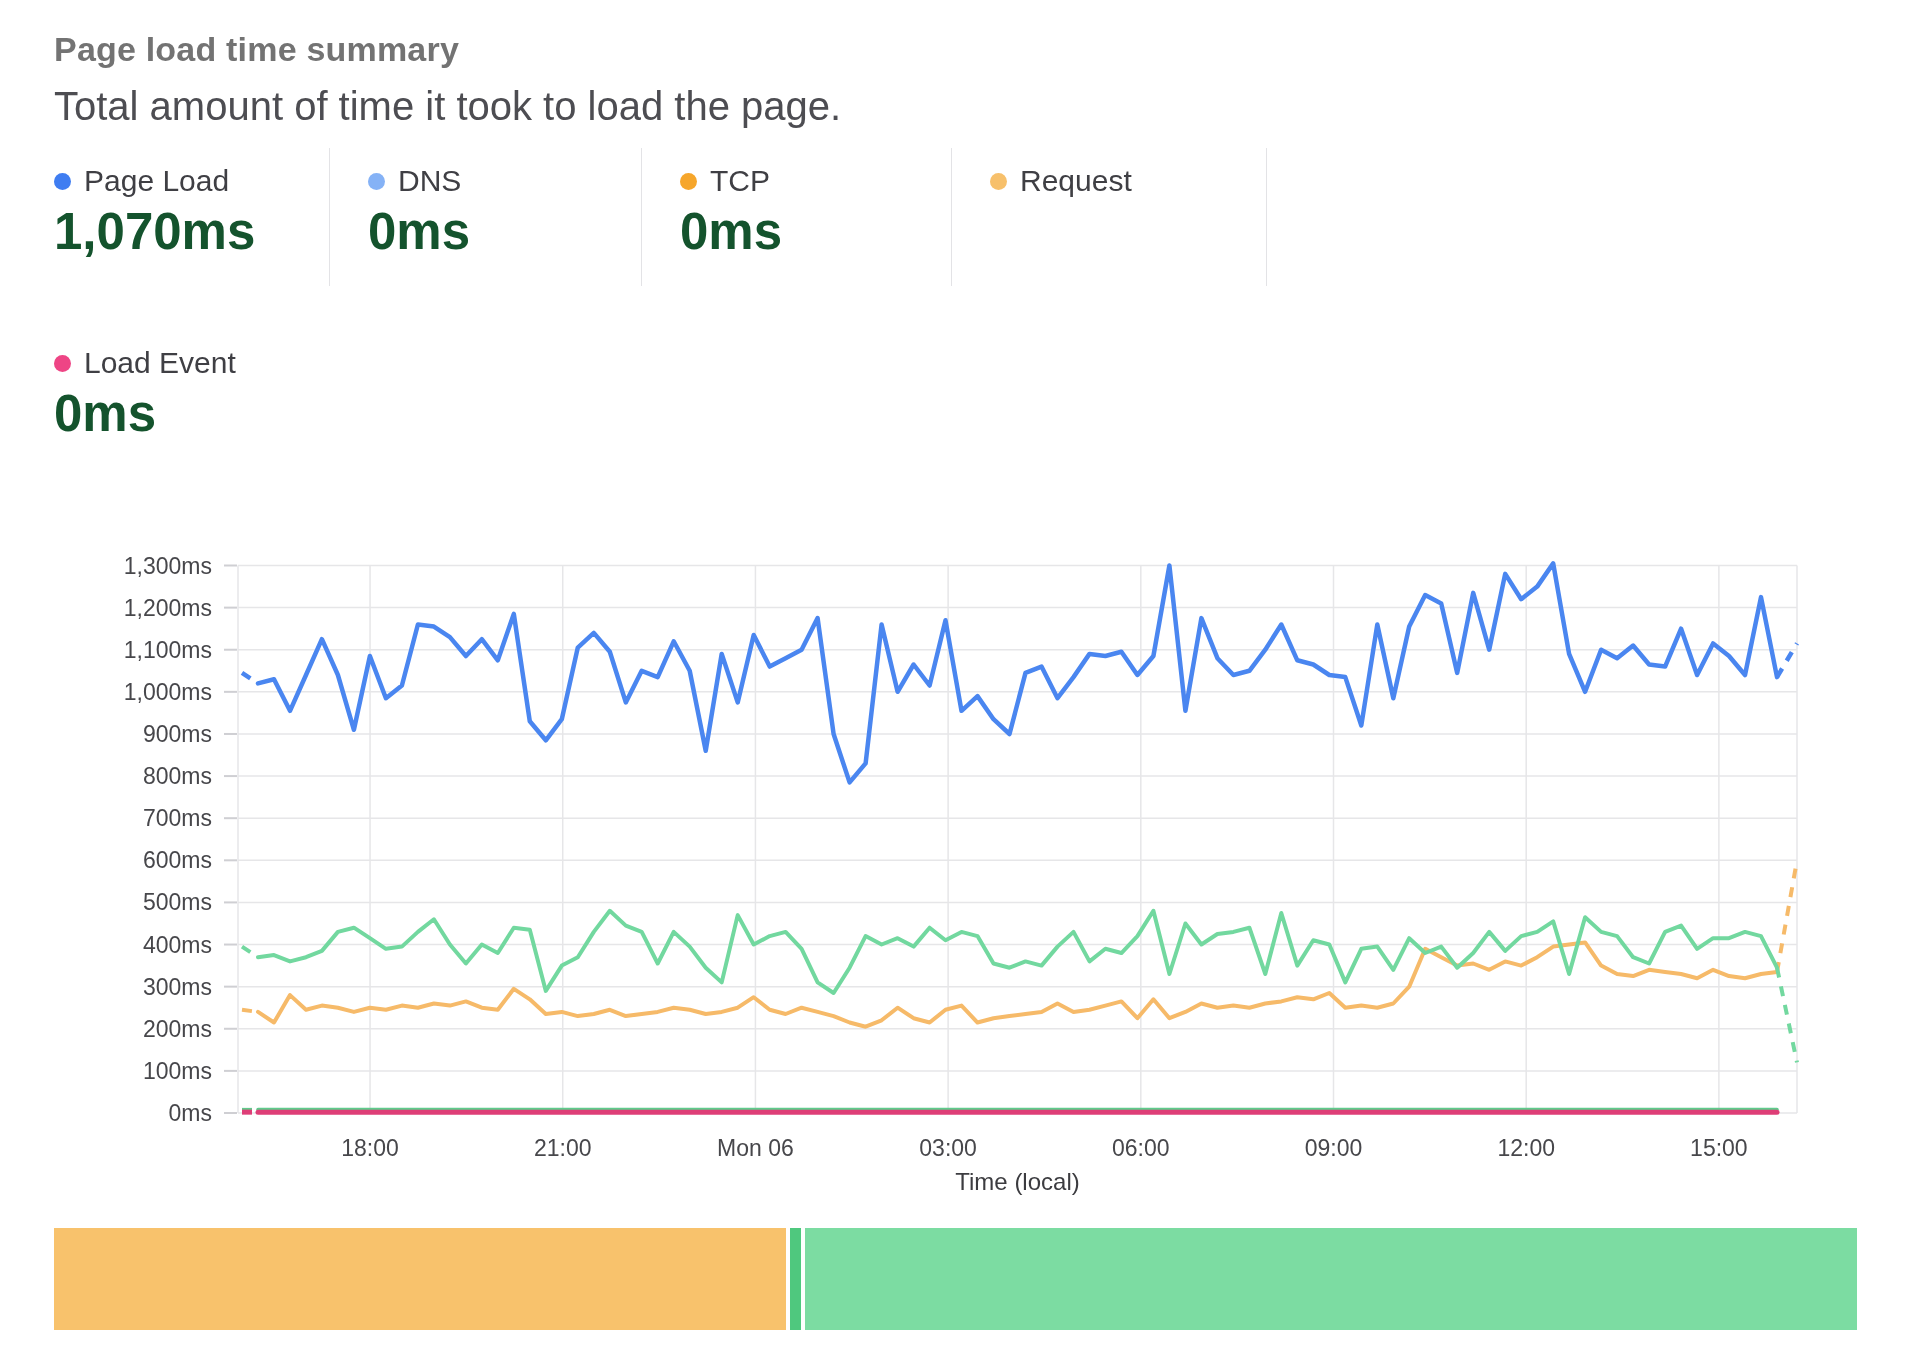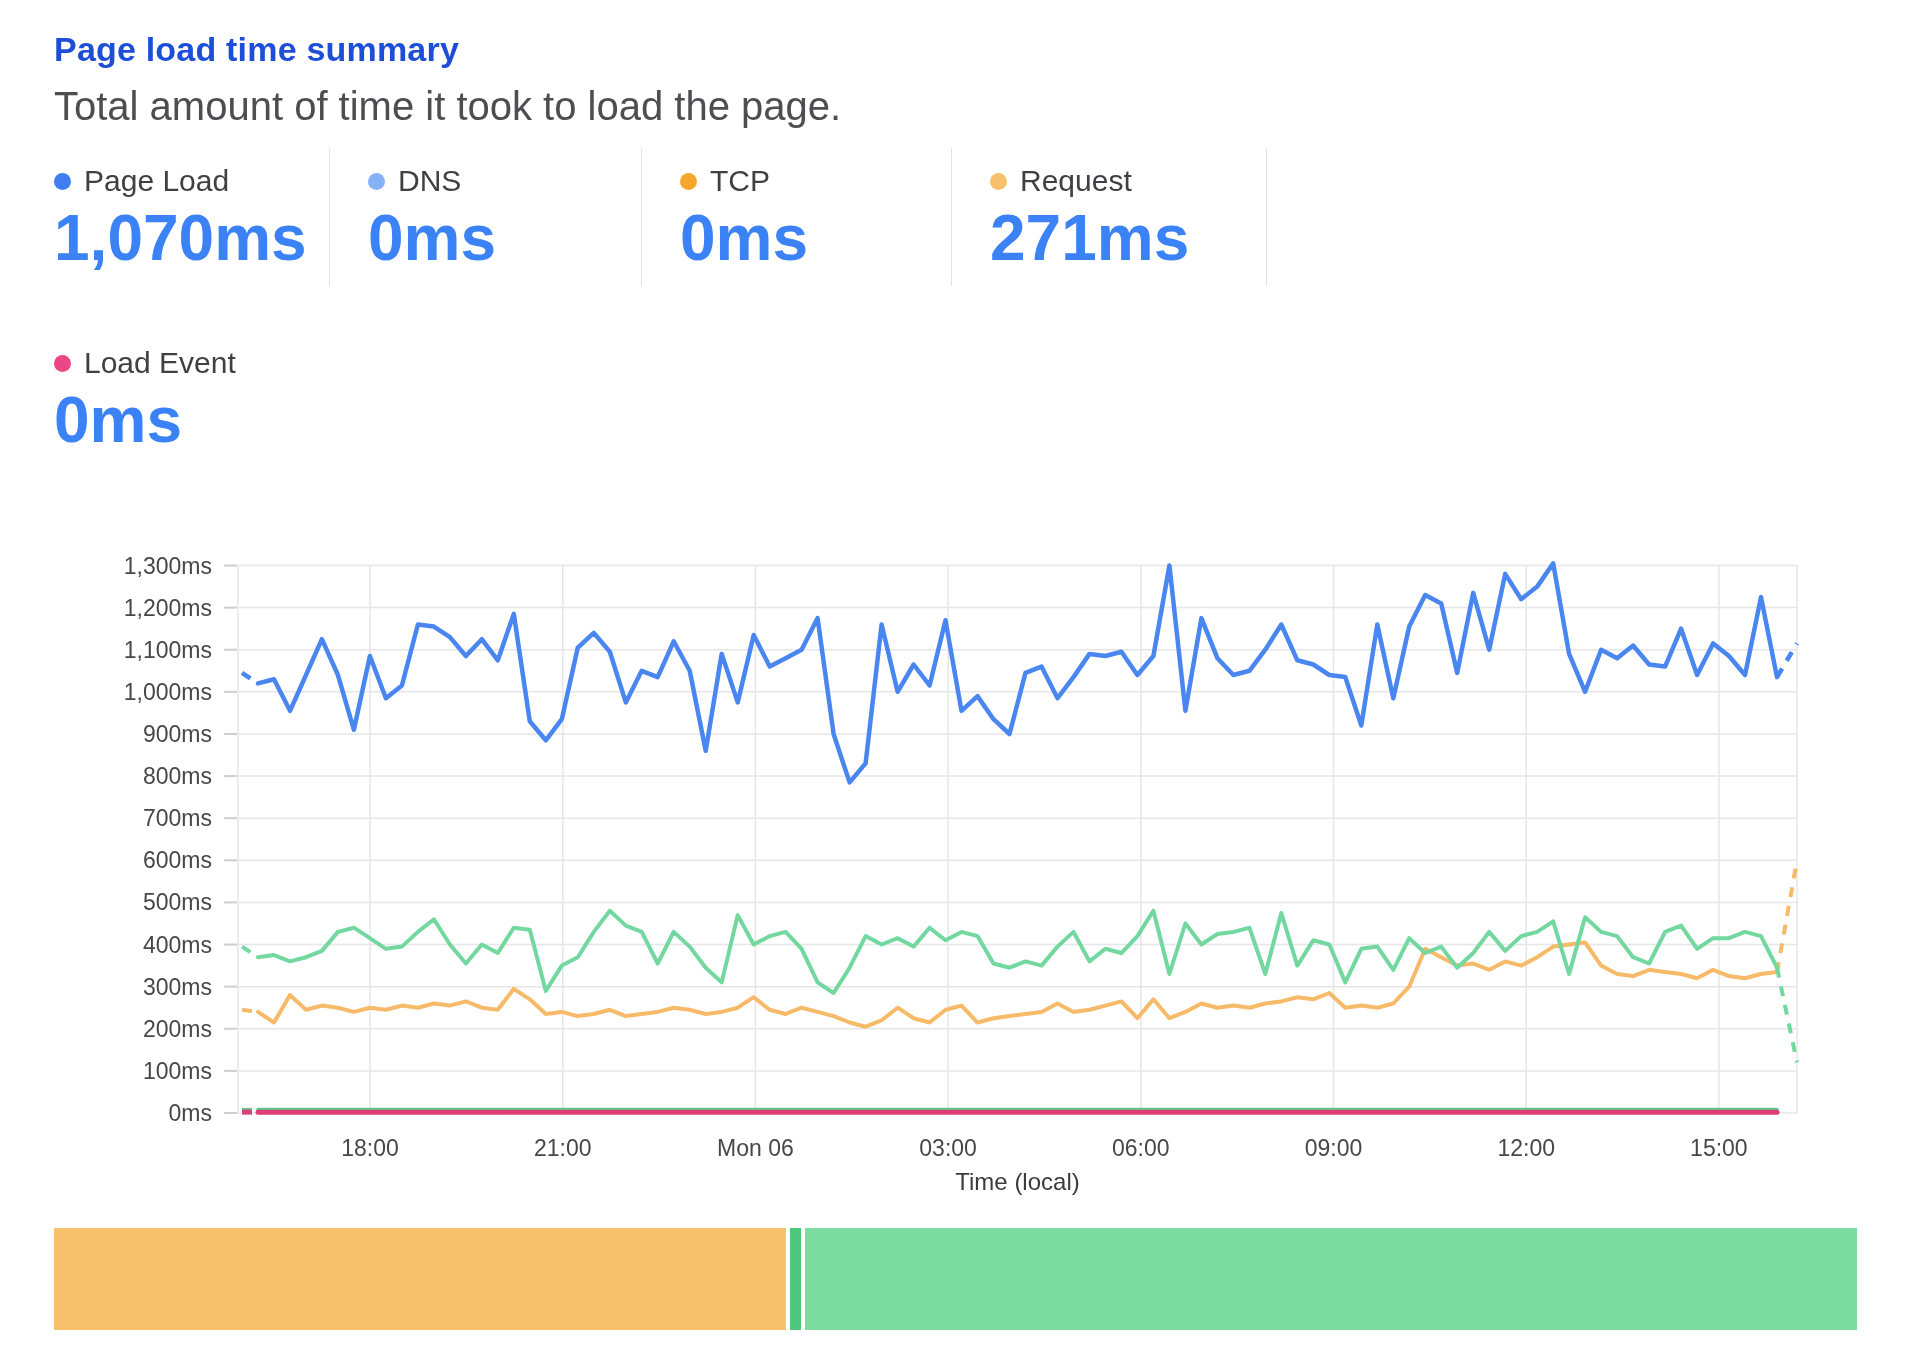--- a/index.html
+++ b/index.html
@@ -3,39 +3,39 @@
 <meta charset="utf-8">
 <style>
   html,body{margin:0;padding:0;}
   body{
     width:1910px;height:1352px;position:relative;background:#ffffff;
     font-family:"Liberation Sans", sans-serif;overflow:hidden;
     -webkit-font-smoothing:antialiased;
   }
   .title{
     position:absolute;left:54px;top:30px;font-size:34px;font-weight:700;
-    color:#1d4ed8;letter-spacing:.2px;
+    color:#737373;letter-spacing:.2px;
   }
   .subtitle{
     position:absolute;left:54px;top:84px;font-size:40px;font-weight:400;
     color:#4d4d52;
   }
   .stats-row{position:absolute;left:54px;top:148px;display:flex;}
   .stats-row2{position:absolute;left:54px;top:336px;display:flex;}
   .stat{
     box-sizing:border-box;height:138px;padding-top:18px;
     border-right:1px solid #e3e3e6;
   }
   .stat.first{padding-left:0;}
   .stat:not(.first){padding-left:38px;}
   .stats-row2 .stat{border-right:none;height:130px;padding-top:12px;}
   .stat-label{display:flex;align-items:center;height:30px;}
   .dot{width:17px;height:17px;border-radius:50%;flex:none;margin-right:13px;}
   .stat-label span{font-size:30px;color:#3f3f44;}
-  .stat-value{margin-top:10px;font-size:64px;font-weight:700;color:#3b82f6;line-height:1;}
+  .stat-value{margin-top:10px;font-size:51px;font-weight:700;color:#14532d;line-height:1;}
   #chart-svg{position:absolute;left:0;top:0;}
   .stacked-bar{
     position:absolute;left:54px;top:1228px;width:1803px;height:102px;
     display:flex;gap:4px;
   }
   .stacked-bar .seg{height:100%;}
 </style>
 </head>
 <body>
 
@@ -62,21 +62,20 @@
       <div class="dot" style="background-color: rgb(246, 166, 43);"></div>
       <span>TCP</span>
     </div>
     <div class="stat-value">0ms</div>
   </div>
   <div class="stat" style="width:315px">
     <div class="stat-label">
       <div class="dot" style="background-color: rgb(247, 192, 107);"></div>
       <span>Request</span>
     </div>
-    <div class="stat-value">271ms</div>
   </div>
 </div>
 
 <div class="stats-row2">
   <div class="stat first" style="width:276px">
     <div class="stat-label">
       <div class="dot" style="background-color: rgb(238, 69, 133);"></div>
       <span>Load Event</span>
     </div>
     <div class="stat-value">0ms</div>

